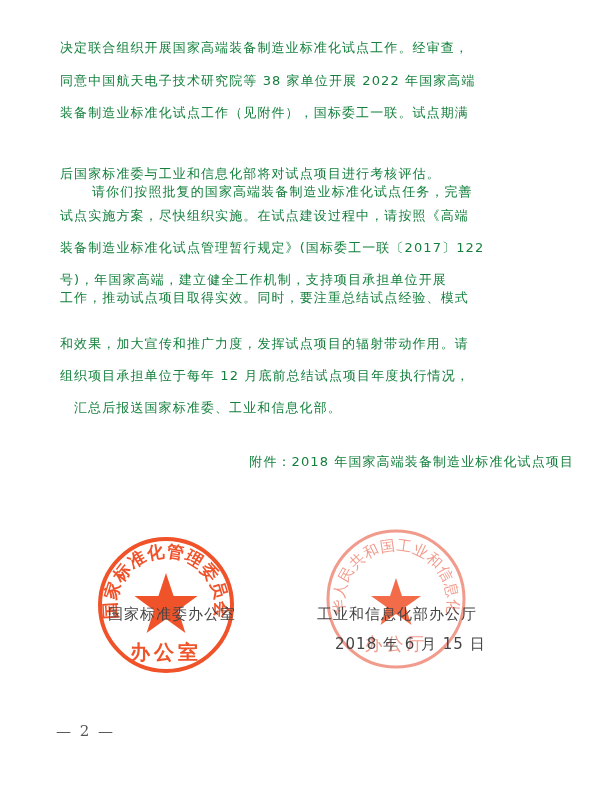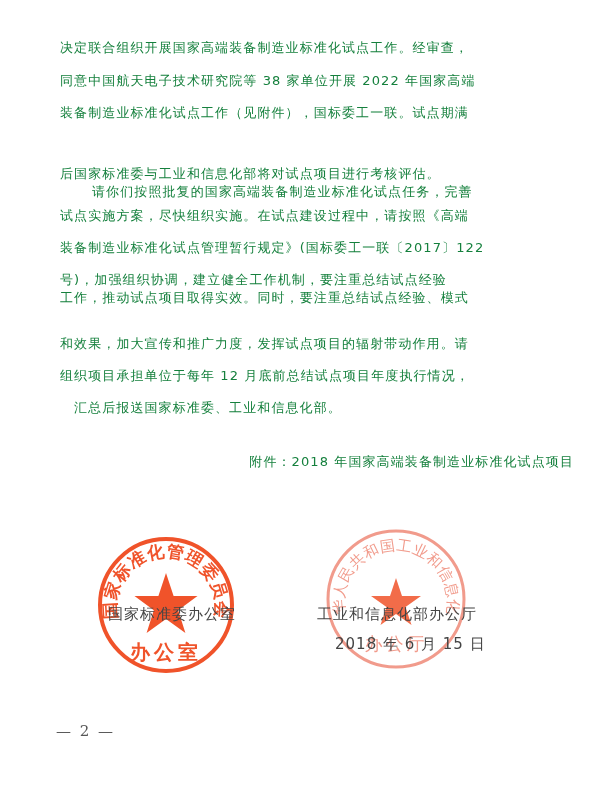--- a/index.html
+++ b/index.html
@@ -20,21 +20,21 @@
 <body>
 
 <div class="line" style="top:38px;">决定联合组织开展国家高端装备制造业标准化试点工作。经审查，</div>
 <div class="line" style="top:71px;">同意中国航天电子技术研究院等 38 家单位开展 2022 年国家高端</div>
 <div class="line" style="top:103px;">装备制造业标准化试点工作（见附件），国标委工一联。试点期满</div>
 <div class="line" style="top:135px;margin-top:29px;">后国家标准委与工业和信息化部将对试点项目进行考核评估。</div>
 
 <div class="line" style="top:158px; left:92px; width:450px;margin-top:24px;">请你们按照批复的国家高端装备制造业标准化试点任务，完善</div>
 <div class="line" style="top:206px;">试点实施方案，尽快组织实施。在试点建设过程中，请按照《高端</div>
 <div class="line" style="top:238px;">装备制造业标准化试点管理暂行规定》(国标委工一联〔2017〕122</div>
-<div class="line" style="top:270px;">号)，加强组织协调，建立健全工作机制，要注重总结试点经验</div>
+<div class="line" style="top:270px;">号)，年国家高端，建立健全工作机制，支持项目承担单位开展</div>
 <div class="line" style="top:288px;">工作，推动试点项目取得实效。同时，要注重总结试点经验、模式</div>
 <div class="line" style="top:334px;">和效果，加大宣传和推广力度，发挥试点项目的辐射带动作用。请</div>
 <div class="line" style="top:366px;">组织项目承担单位于每年 12 月底前总结试点项目年度执行情况，</div>
 <div class="line" style="top:398px;margin-left:14px;">汇总后报送国家标准委、工业和信息化部。</div>
 
 <div class="line" style="top:452px; left:92px;text-align:right;">附件：2018 年国家高端装备制造业标准化试点项目</div>
 
 <div class="stamp" style="left:96px; top:535px; width:140px; height:140px;">
   <svg viewBox="0 0 140 140">
     <defs>

